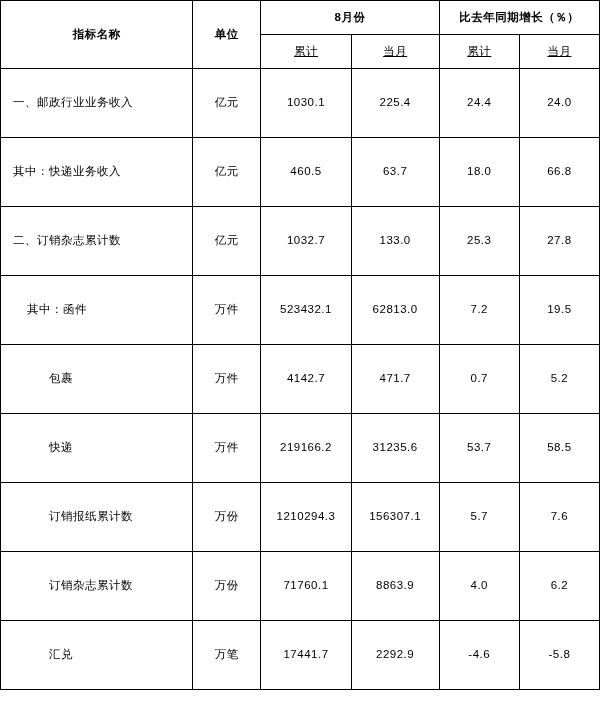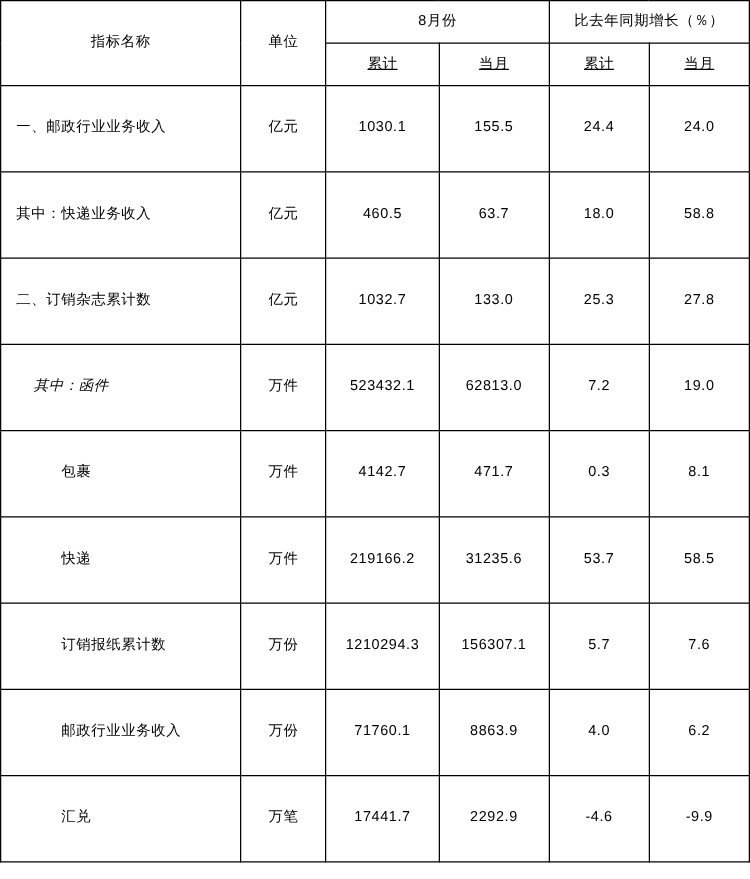--- a/index.html
+++ b/index.html
@@ -37,36 +37,36 @@
   }
   
   col.c-name  { width: 192px; }
   col.c-unit  { width: 68px;  }
   col.c-cum1  { width: 90px;  }
   col.c-mon1  { width: 88px;  }
   col.c-cum2  { width: 80px;  }
   col.c-mon2  { width: 80px;  }
 
   
-  tr.hdr-top td { height: 33px; font-size: 11.5px; }
+  tr.hdr-top td { height: 33px; font-size: 11.5px; font-weight: bold; }
   tr.hdr-sub td { height: 33px; font-size: 11.5px; text-decoration: underline; }
 
   
   tr.data td { height: 68px; font-size: 11.5px; }
   tr.data td.name {
     text-align: left;
     border-radius: 25px;
   }
   .name-inner {
     display: block;
     width: 100%;
   }
   
   .ind0 { padding-left: 10px; }
-  .ind1 { padding-left: 24px; font-style: italic; }
+  .ind1 { padding-left: 24px; }
   .ind2 { padding-left: 46px; }
   .ind3 { padding-left: 46px; }
 
   .num { letter-spacing: 1px; }
 </style>
 </head>
 <body>
 
 <div id="sheet">
   <table class="stat">
@@ -92,63 +92,63 @@
         <td>当月</td>
       </tr>
     </thead>
     <tbody id="tbody">
         <tr class="data">
           <td class="name">
             <span class="name-inner ind0">一、邮政行业业务收入</span>
           </td>
           <td>亿元</td>
           <td class="num">1030.1</td>
-          <td class="num">155.5</td>
+          <td class="num">225.4</td>
           <td class="num">24.4</td>
           <td class="num">24.0</td>
         </tr>
         <tr class="data">
           <td class="name">
             <span class="name-inner ind0">其中：快递业务收入</span>
           </td>
           <td>亿元</td>
           <td class="num">460.5</td>
           <td class="num">63.7</td>
           <td class="num">18.0</td>
-          <td class="num">58.8</td>
+          <td class="num">66.8</td>
         </tr>
         <tr class="data">
           <td class="name">
             <span class="name-inner ind0">二、订销杂志累计数</span>
           </td>
           <td>亿元</td>
           <td class="num">1032.7</td>
           <td class="num">133.0</td>
           <td class="num">25.3</td>
           <td class="num">27.8</td>
         </tr>
         <tr class="data">
           <td class="name">
             <span class="name-inner ind1">其中：函件</span>
           </td>
           <td>万件</td>
           <td class="num">523432.1</td>
           <td class="num">62813.0</td>
           <td class="num">7.2</td>
-          <td class="num">19.0</td>
+          <td class="num">19.5</td>
         </tr>
         <tr class="data">
           <td class="name">
             <span class="name-inner ind2">包裹</span>
           </td>
           <td>万件</td>
           <td class="num">4142.7</td>
           <td class="num">471.7</td>
-          <td class="num">0.3</td>
-          <td class="num">8.1</td>
+          <td class="num">0.7</td>
+          <td class="num">5.2</td>
         </tr>
         <tr class="data">
           <td class="name">
             <span class="name-inner ind2">快递</span>
           </td>
           <td>万件</td>
           <td class="num">219166.2</td>
           <td class="num">31235.6</td>
           <td class="num">53.7</td>
           <td class="num">58.5</td>
@@ -158,33 +158,33 @@
             <span class="name-inner ind3">订销报纸累计数</span>
           </td>
           <td>万份</td>
           <td class="num">1210294.3</td>
           <td class="num">156307.1</td>
           <td class="num">5.7</td>
           <td class="num">7.6</td>
         </tr>
         <tr class="data">
           <td class="name">
-            <span class="name-inner ind3">邮政行业业务收入</span>
+            <span class="name-inner ind3">订销杂志累计数</span>
           </td>
           <td>万份</td>
           <td class="num">71760.1</td>
           <td class="num">8863.9</td>
           <td class="num">4.0</td>
           <td class="num">6.2</td>
         </tr>
         <tr class="data">
           <td class="name">
             <span class="name-inner ind2">汇兑</span>
           </td>
           <td>万笔</td>
           <td class="num">17441.7</td>
           <td class="num">2292.9</td>
           <td class="num">-4.6</td>
-          <td class="num">-9.9</td>
+          <td class="num">-5.8</td>
         </tr>
       </tbody>
   </table>
 </div>
 
 </body></html>

